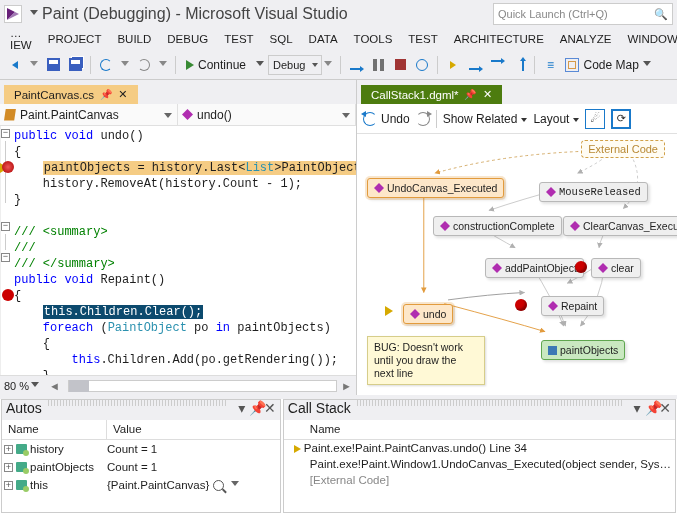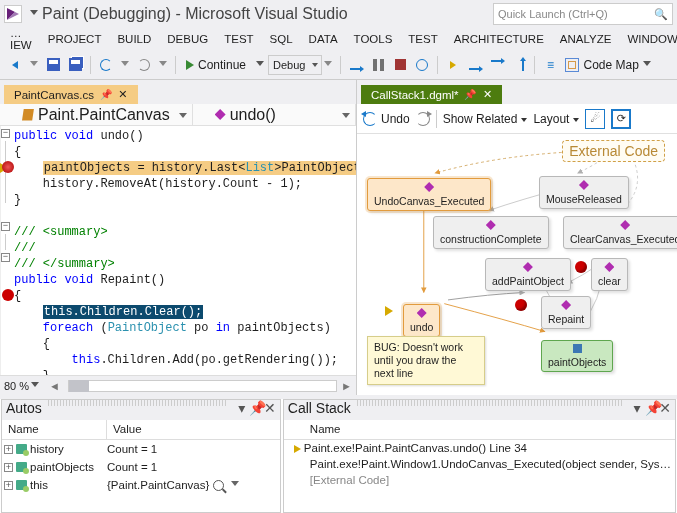--- a/index.html
+++ b/index.html
@@ -30,21 +30,21 @@
   .cm-ico::before { content:""; position:absolute; inset:2px; border:1px solid #d69a4a; }
   
   .midrow { display: flex; flex: 1; min-height: 0; }
   .leftpane { display: flex; flex-direction: column; flex: 1; border-right: 1px solid #ccc; min-width: 0; }
   .tabbar { height: 24px; background: #efeff2; display: flex; align-items: flex-end; padding-left: 4px; }
   .doctab { background: #f5cc84; padding: 3px 10px; font-size: 11.5px; display: flex; align-items: center; gap: 6px; }
   .doctab.blue { background: #4d7c0f; color: #fff; }
   .doctab .pin { font-size: 10px; }
   .doctab .x { font-size: 11px; }
   .navbar { height: 22px; background: #fafafa; border-bottom:1px solid #e0e0e0; display:flex; align-items:center; }
-  .navbar .combo { flex:1; border-right:1px solid #e0e0e0; height:100%; display:flex; align-items:center; padding:0 22px; font-size:16px; position:relative; }
+  .navbar .combo { flex:1; border-right:1px solid #e0e0e0; height:100%; display:flex; align-items:center; padding:0 4px; font-size:12px; position:relative; }
   .navbar .combo::after { content:""; position:absolute; right:5px; top:9px; border-left:4px solid transparent; border-right:4px solid transparent; border-top:5px solid #666; }
   .cls-ico { width:12px; height:12px; background:#d28b26; margin-right:4px; display:inline-block; clip-path: polygon(15% 0,100% 0,85% 100%,0 100%); }
   .meth-ico { width:11px; height:11px; background:#b02db0; margin-right:4px; display:inline-block; clip-path: polygon(50% 0,100% 50%,50% 100%,0 50%); }
   
   .codewrap { flex:1; display:flex; overflow:hidden; font-family: Consolas,"Courier New",monospace; font-size: 12px; line-height: 16px; }
   .gutter { width: 34px; background:#fff; border-right:1px solid #eee; position:relative; }
   .bp { position:absolute; left:2px; width:12px; height:12px; background:#c00; border-radius:50%; }
   .cur-arrow { position:absolute; left:0; width:0; height:0; border-top:5px solid transparent; border-bottom:5px solid transparent; border-left:8px solid #d6a900; }
   .outline { width: 14px; }
   .outline .fold { display:block; width:9px; height:9px; border:1px solid #888; font-size:9px; line-height:7px; text-align:center; color:#555; margin:3px 0 3px 0; cursor:default; }
@@ -65,26 +65,26 @@
   .undo-arc { width:14px; height:14px; border:1.5px solid #1979ca; border-right-color:transparent; border-radius:50%; position:relative; }
   .undo-arc::after { content:""; position:absolute; left:-3px; top:-2px; border-top:3px solid transparent; border-bottom:3px solid transparent; border-right:5px solid #1979ca; }
   .redo-arc { width:14px; height:14px; border:1.5px solid #888; border-left-color:transparent; border-radius:50%; position:relative; }
   .redo-arc::after { content:""; position:absolute; right:-3px; top:-2px; border-top:3px solid transparent; border-bottom:3px solid transparent; border-left:5px solid #888; }
   .dgml-tb .sep { width:1px; height:18px; background:#ccc; }
   .dd { position:relative; padding-right:10px; }
   .dd::after { content:""; position:absolute; right:0; top:6px; border-left:3px solid transparent; border-right:3px solid transparent; border-top:4px solid #333; }
   .sq-btn { width:20px; height:20px; border:1px solid #1979ca; display:inline-flex; align-items:center; justify-content:center; font-size:11px; }
   .sq-btn.outlined { border:2px solid #1979ca; }
   .graph { flex:1; position:relative; overflow:hidden; }
-  .node { position:absolute; border:1px solid #b8b8b8; background:#efefef; border-radius:3px; padding:3px 6px 3px 6px; font-size:10.5px; display:flex; align-items:center; gap:3px; box-shadow: 2px 2px 3px rgba(0,0,0,0.12); flex-direction: column; }
+  .node { position:absolute; border:1px solid #b8b8b8; background:#efefef; border-radius:3px; padding:3px 6px 3px 6px; font-size:10.5px; display:flex; align-items:center; gap:3px; box-shadow: 2px 2px 3px rgba(0,0,0,0.12); }
   .node.orange { background:#fde7c9; border-color:#e29b3d; box-shadow: 0 0 0 2px rgba(226,155,61,0.25), 2px 2px 3px rgba(0,0,0,0.12); }
   .node.green { background:#c9e8c0; border-color:#5fa64f; }
   .node .nico { width:10px; height:10px; background:#b02db0; display:inline-block; clip-path: polygon(50% 0,100% 50%,50% 100%,0 50%); }
   .node .fico { width:9px; height:9px; background:#3c78b4; display:inline-block; }
-  .ext-badge { position:absolute; border:1px dashed #d0a048; color:#b88935; background:#fffcf3; padding:2px 6px; font-size:14px; border-radius:4px; }
+  .ext-badge { position:absolute; border:1px dashed #d0a048; color:#b88935; background:#fffcf3; padding:2px 6px; font-size:11px; border-radius:4px; }
   .bug-note { position:absolute; background:#fff9d6; border:1px solid #d6cd8a; padding:4px 6px; font-size:10.5px; line-height:13px; width:118px; box-shadow:1px 1px 2px rgba(0,0,0,0.15); }
   .redball { position:absolute; width:12px; height:12px; background:#c00; border-radius:50%; box-shadow:inset -2px -2px 2px rgba(0,0,0,0.3); }
   svg.edges { position:absolute; inset:0; width:100%; height:100%; pointer-events:none; }
   
   .bottom { height: 118px; display:flex; border-top:4px solid #efeff2; }
   .toolwin { flex:1; display:flex; flex-direction:column; border:1px solid #ccc; margin:0 1px; }
   .toolwin:last-child { flex:1.35; }
   .twtitle { height:20px; background:#efeff2; display:flex; align-items:flex-start; padding:0 4px; font-size:14px; }
   .twtitle .grip { flex:1; height:6px; margin:0 6px; background:repeating-linear-gradient(90deg,#ccc,#ccc 1px,transparent 1px,transparent 3px); }
   .twtitle .wic { width:12px; text-align:center; color:#555; margin-left:2px; }
@@ -320,21 +320,21 @@
 
         <path d="M200,180 Q208,195 212,206" stroke="#c8c8c8" fill="none" marker-end="url(#ah)"></path>
 
         <path d="M86,178 Q130,172 168,170" stroke="#999" fill="none" marker-end="url(#ah)"></path>
       </svg>
       <div class="ext-badge" style="top:6px; right:12px"><span>External Code</span></div>
       <div class="node orange" style="left:10px; top:44px;">
           <span class="nico"></span>
           <span>UndoCanvas_Executed</span>
         </div>
-      <div class="node" style="left:182px; top:42px;">
+      <div class="node" style="left:182px; top:48px;font-family:Liberation Mono, monospace;">
           <span class="nico"></span>
           <span>MouseReleased</span>
         </div>
       <div class="node" style="left:76px; top:82px;">
           <span class="nico"></span>
           <span>constructionComplete</span>
         </div>
       <div class="node" style="left:206px; top:82px;">
           <span class="nico"></span>
           <span>ClearCanvas_Executed</span>

